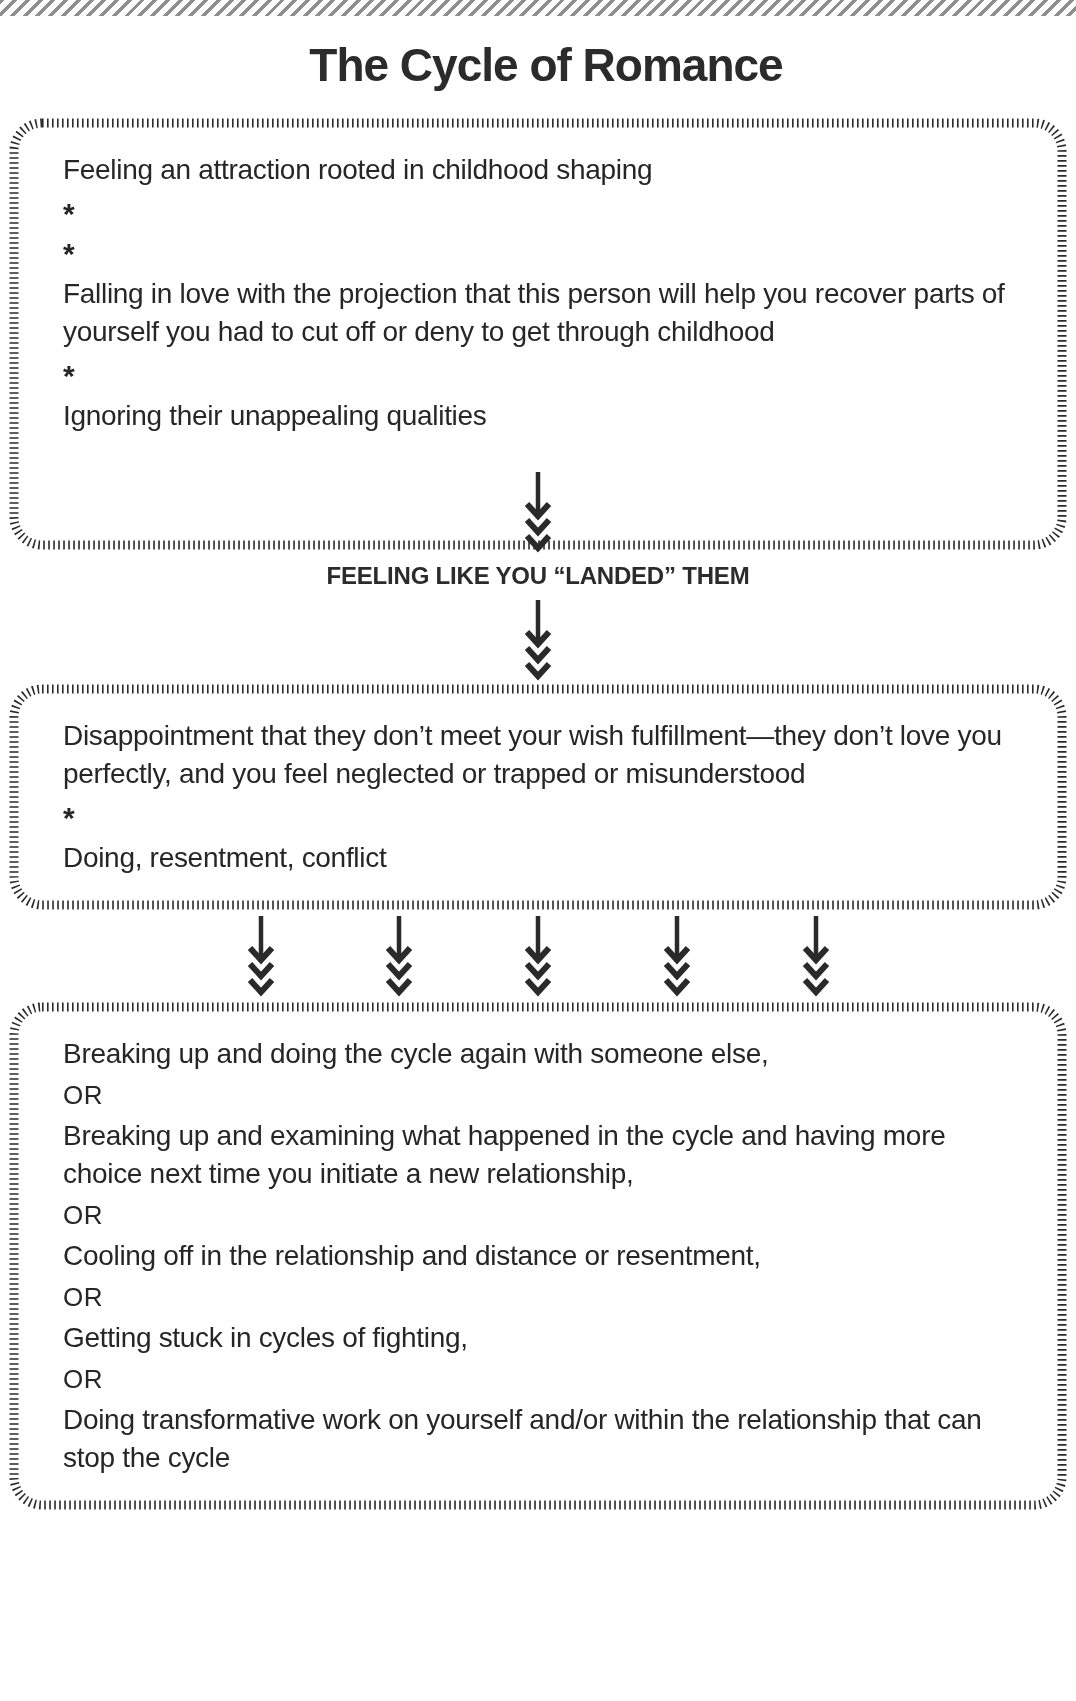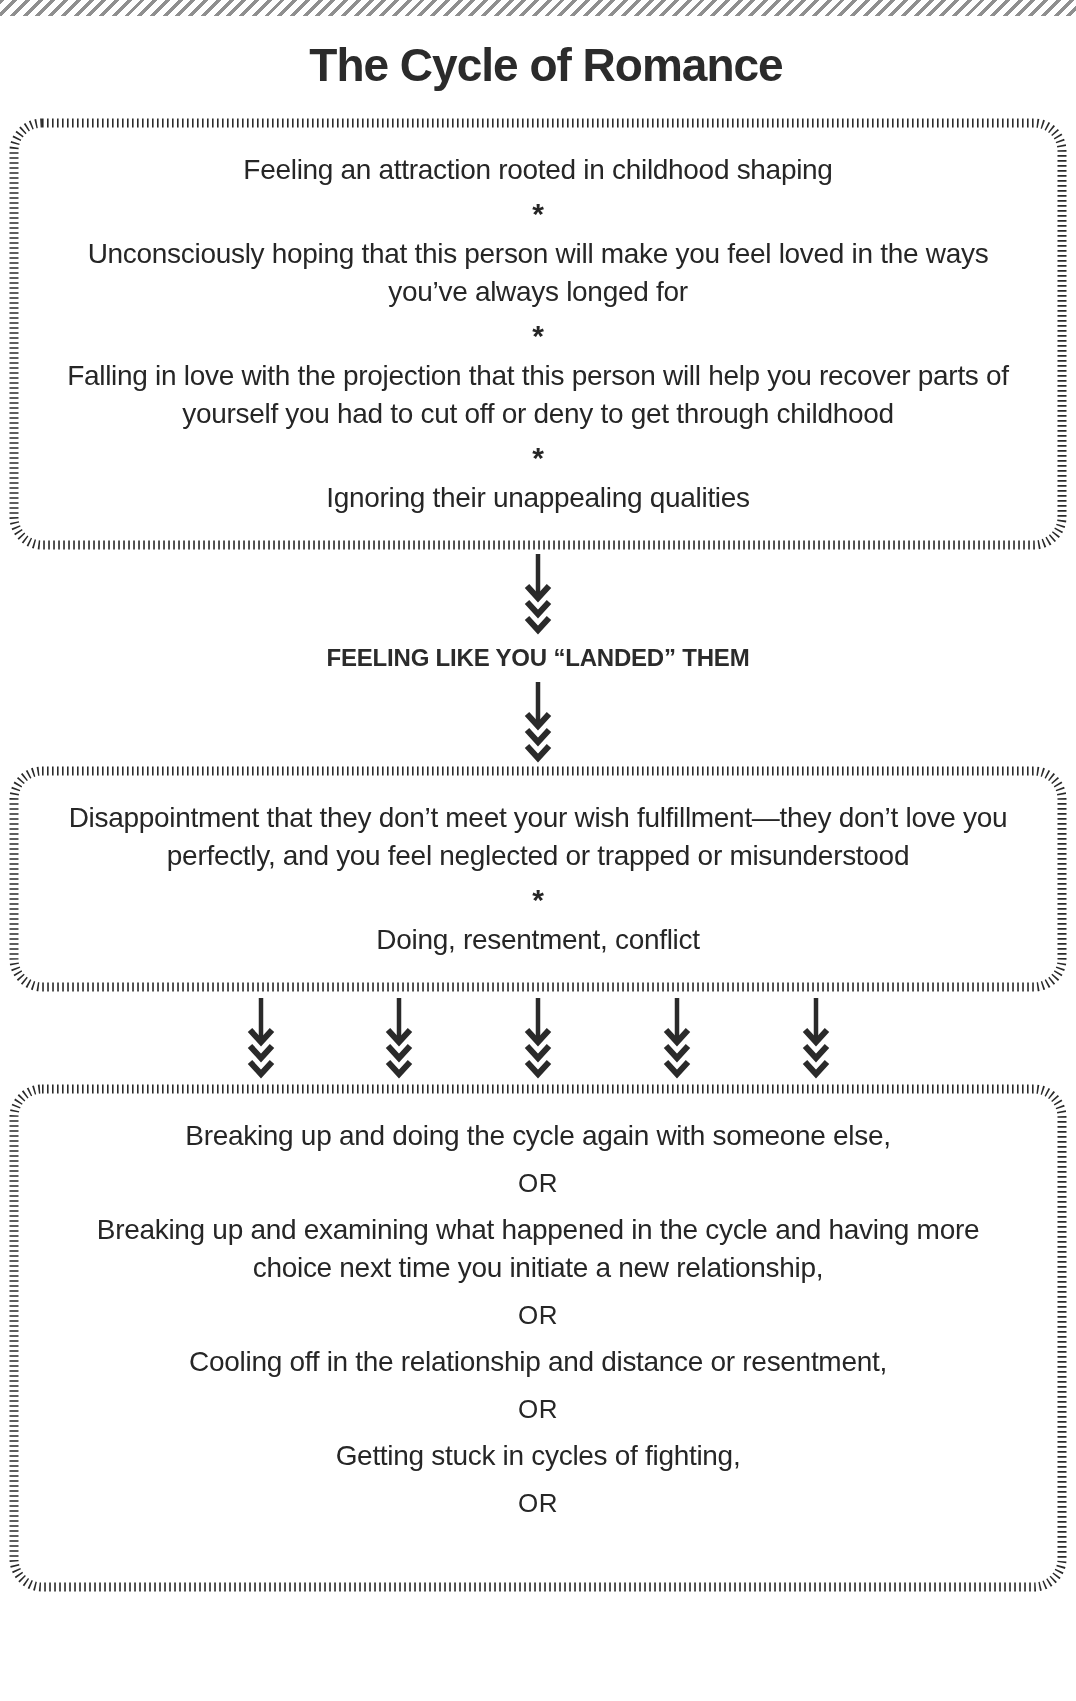--- a/index.html
+++ b/index.html
@@ -38,21 +38,20 @@
     margin: 24px 0 26px 0;
     line-height: 1.1;
     padding-left: 16px;
   }
 
   
   .tickbox {
     position: relative;
     margin: 0 8px;
     padding: 34px 48px;
-    text-align: center;
   }
   .tickbox > svg.tick-border {
     position: absolute;
     top: 0; left: 0;
     pointer-events: none;
   }
   .tick-border rect {
     fill: none;
     stroke: #2a2a2a;
     stroke-width: 9;
@@ -75,21 +74,21 @@
     font-size: 30px;
     font-weight: bold;
     line-height: 30px;
     margin: 10px 0 6px 0;
     color: #262626;
   }
 
   .sep-or {
     font-size: 26px;
     line-height: 38px;
-    margin: 9px 0;
+    margin: 3px 0;
     letter-spacing: 0.5px;
     color: #262626;
   }
 
   
   .arrow-single {
     display: flex;
     justify-content: center;
     margin: 1px 0;
   }
@@ -126,21 +125,20 @@
 
 <h1 class="page-title">The Cycle of Romance</h1>
 
 <div class="tickbox">
   <svg class="tick-border" width="1060" height="434">
       <rect rx="28" ry="28" x="6" y="6" width="1048" height="422"></rect>
     </svg>
   <div class="box-content">
     <div class="statement">Feeling an attraction rooted in childhood shaping</div>
     <div class="sep-star">*</div>
-    <div class="statement">Unconsciously hoping that this person will make you feel loved in the ways you’ve always longed for</div>
     <div class="sep-star">*</div>
     <div class="statement">Falling in love with the projection that this person will help you recover parts of yourself you had to cut off or deny to get through childhood</div>
     <div class="sep-star">*</div>
     <div class="statement">Ignoring their unappealing qualities</div>
   </div>
 </div>
 
 <div class="arrow-single">
   <svg class="down-arrow" width="30" height="84" viewBox="0 0 30 84">
     <line x1="15" y1="2" x2="15" y2="44"></line>
@@ -211,14 +209,15 @@
     </svg>
   <div class="box-content">
     <div class="statement">Breaking up and doing the cycle again with someone else,</div>
     <div class="sep-or">OR</div>
     <div class="statement">Breaking up and examining what happened in the cycle and having more choice next time you initiate a new relationship,</div>
     <div class="sep-or">OR</div>
     <div class="statement">Cooling off in the relationship and distance or resentment,</div>
     <div class="sep-or">OR</div>
     <div class="statement">Getting stuck in cycles of fighting,</div>
     <div class="sep-or">OR</div>
+    <div class="statement">Doing transformative work on yourself and/or within the relationship that can stop the cycle</div>
   </div>
 </div>
 
 </body></html>

